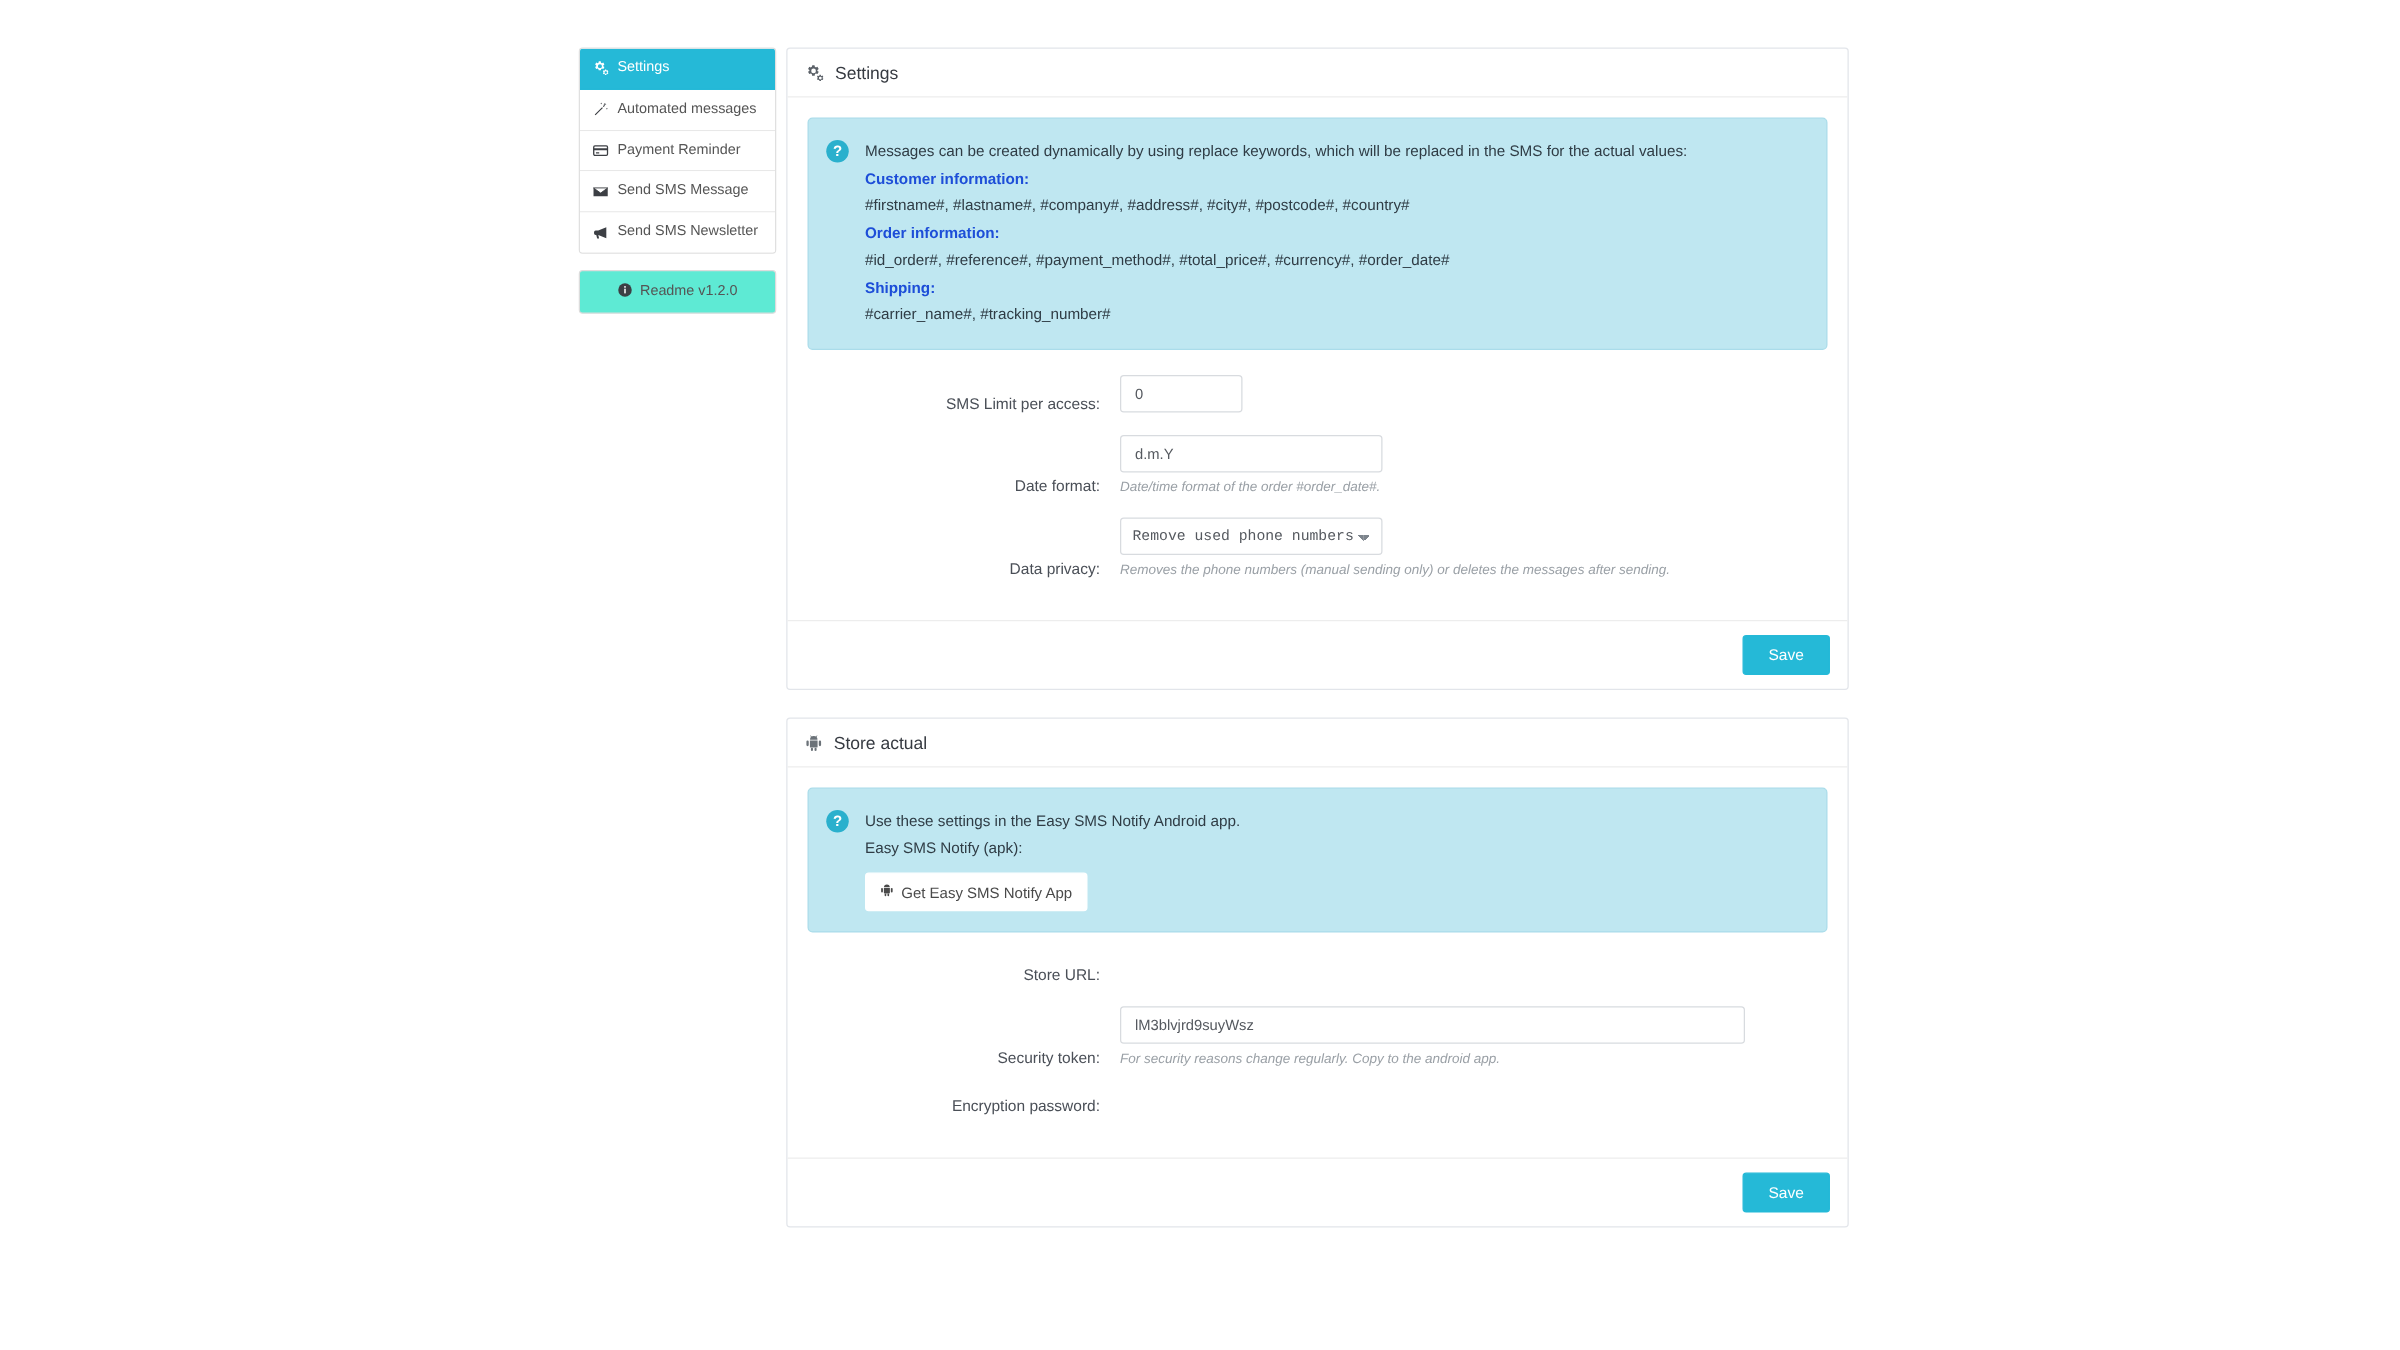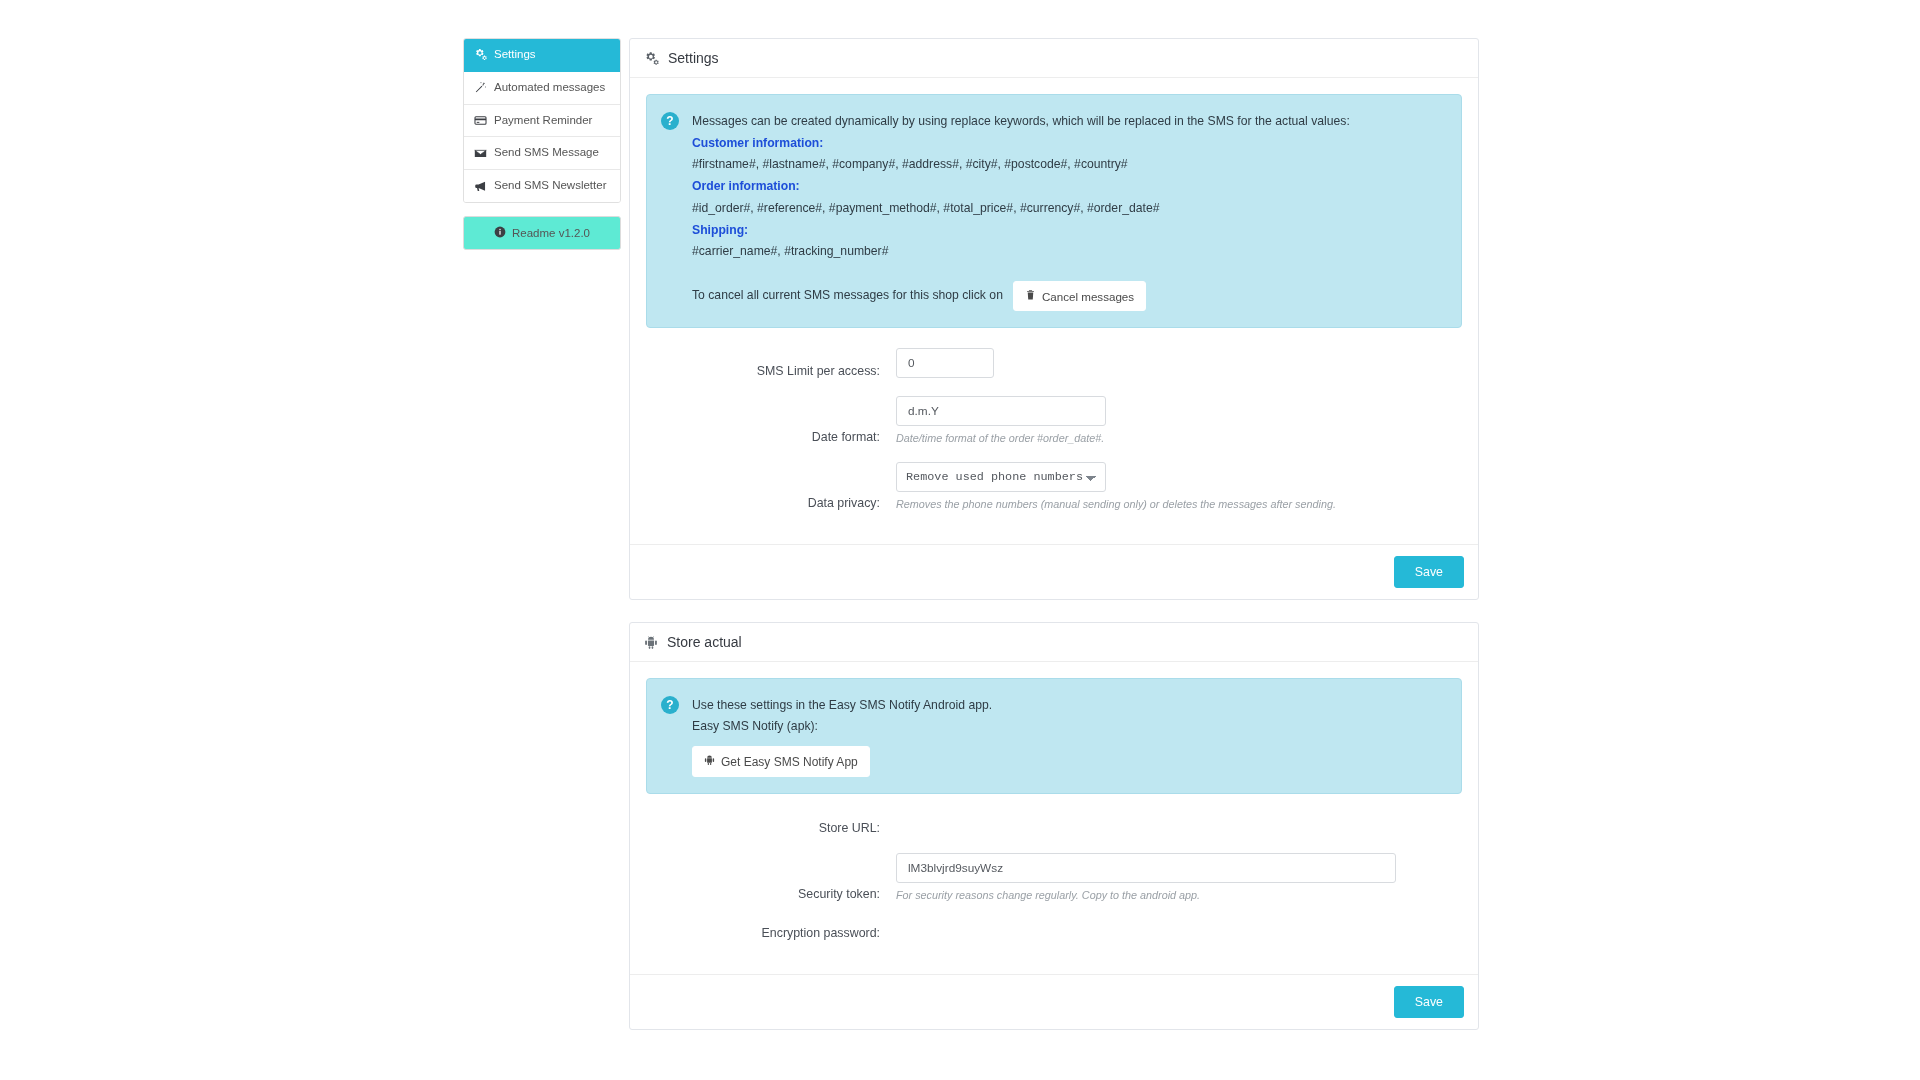--- a/index.html
+++ b/index.html
@@ -333,31 +333,20 @@
             <div class="alert-icon">?</div>
             <div class="alert-body">
               <div>Messages can be created dynamically by using replace keywords, which will be replaced in the SMS for the actual values:</div>
               <div class="b">Customer information:</div>
               <div>#firstname#, #lastname#, #company#, #address#, #city#, #postcode#, #country#</div>
               <div class="b">Order information:</div>
               <div>#id_order#, #reference#, #payment_method#, #total_price#, #currency#, #order_date#</div>
               <div class="b">Shipping:</div>
               <div>#carrier_name#, #tracking_number#</div>
 
-              <div class="alert-tail">
-                <span>To cancel all current SMS messages for this shop click on</span>
-                <button class="btn-white">
-                  <span class="ico">
-                    <svg width="11" height="12" viewBox="0 0 16 16" fill="#4a4a4a">
-                      <path d="M6 1h4l.5 1H13v1.4H3V2h2.5zM4 4.3h8l-.7 10.1H4.7z"></path>
-                    </svg>
-                  </span>
-                  <span>Cancel messages</span>
-                </button>
-              </div>
             </div>
           </div>
 
           <div class="form-area">
 
             <div class="frow">
               <div class="lbl">SMS Limit per access:</div>
               <div class="fld">
                 <input class="inp small" type="text" value="0" style="">
               </div>

